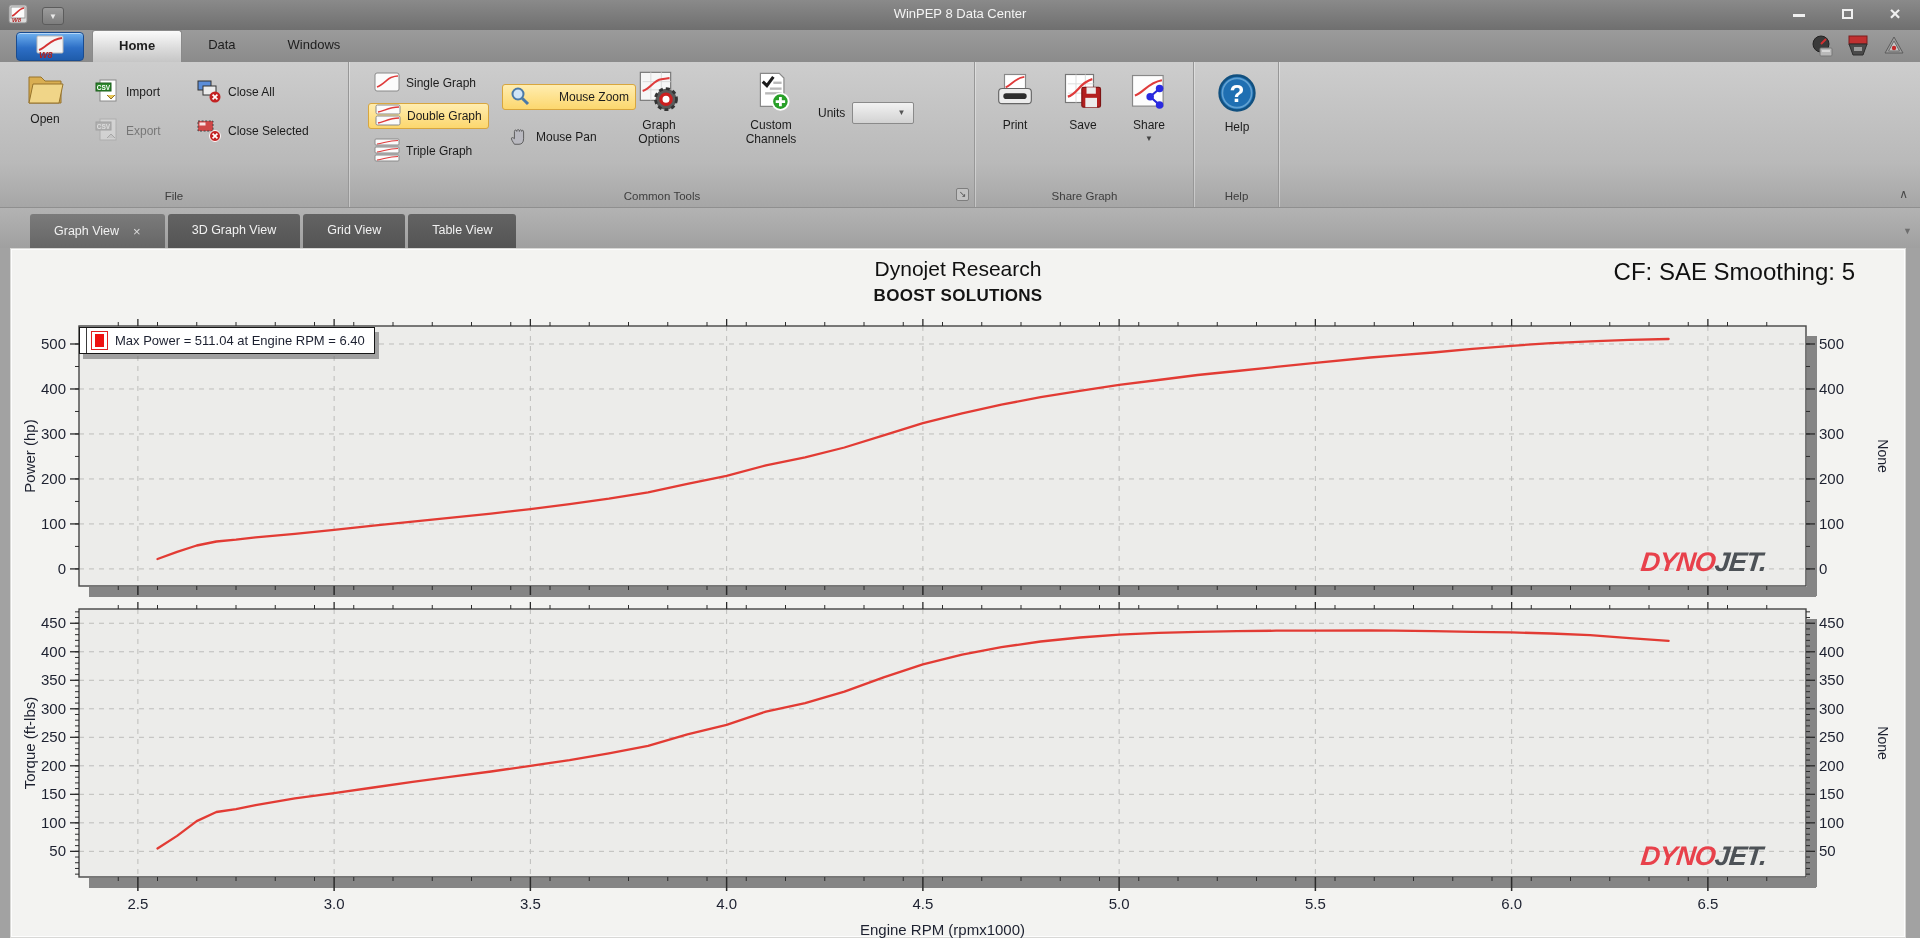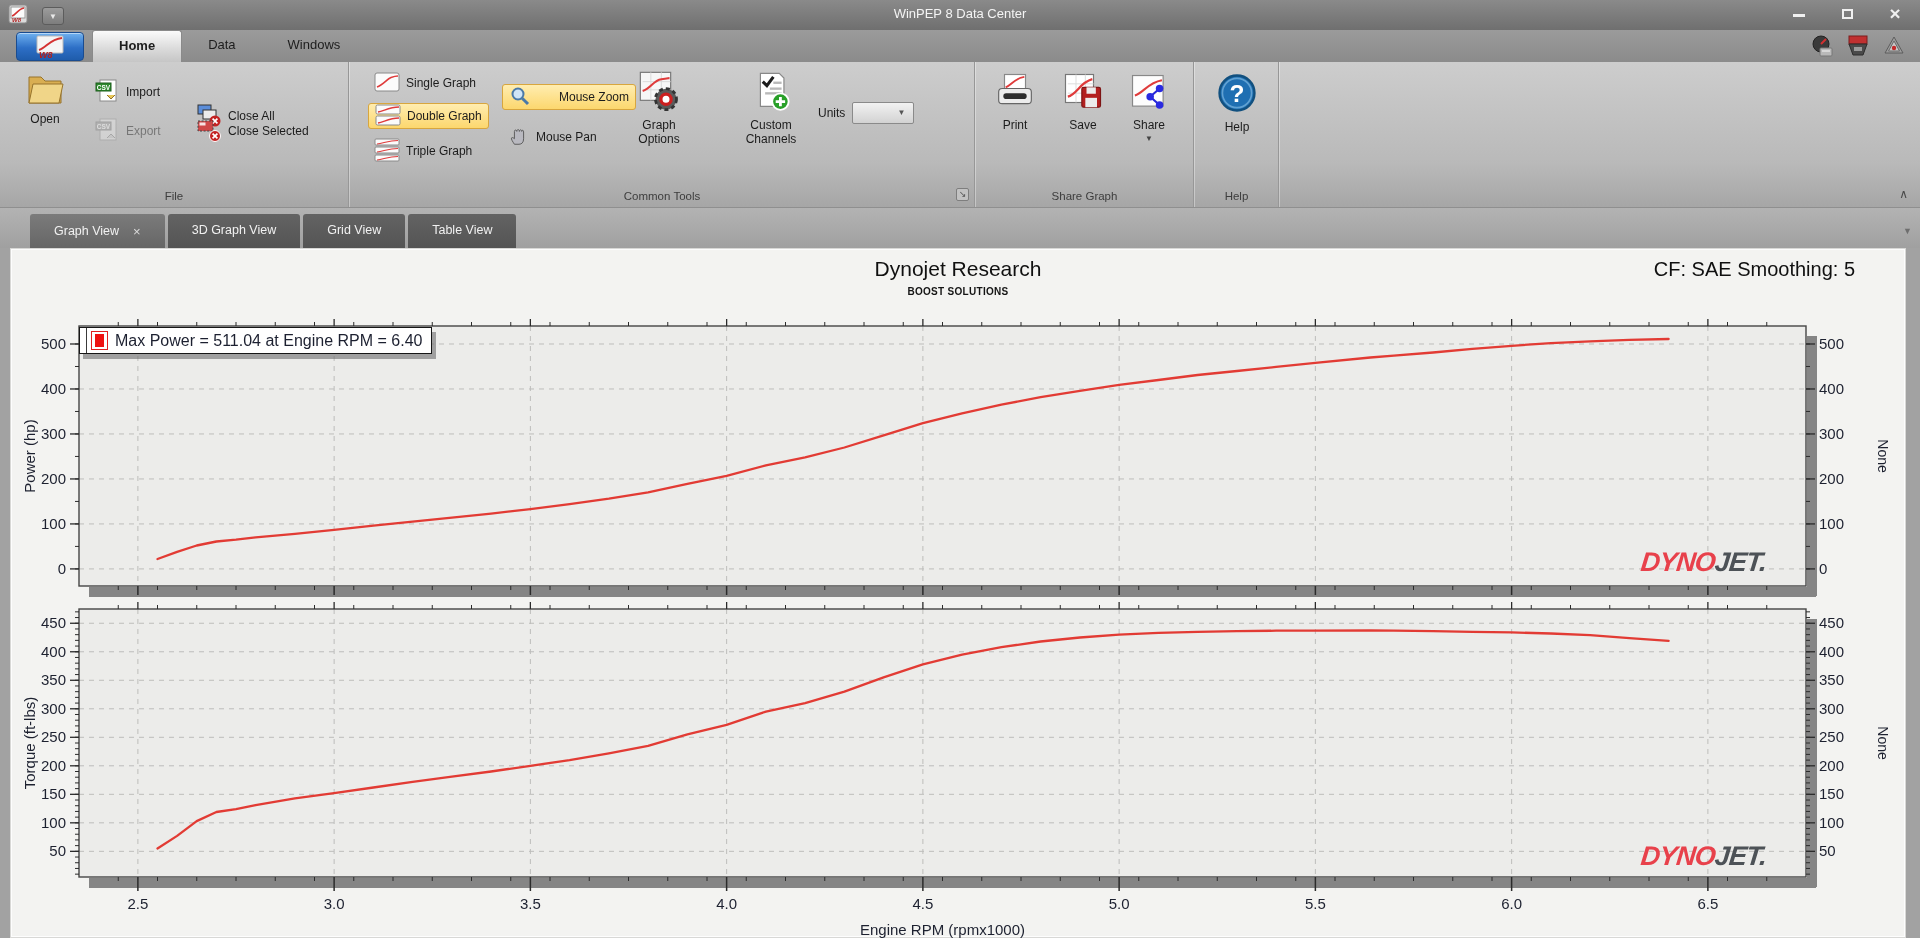--- a/index.html
+++ b/index.html
@@ -64,30 +64,30 @@
   .vtab.active { background:linear-gradient(#7b7b7b,#666666); display:flex; gap:14px; align-items:center; padding-top:0; padding-bottom:0; }
   .vtab .x { color:#dcdcdc; font-size:13px; }
   .tab-overflow { position:absolute; right:8px; bottom:12px; color:#6e6e6e; font-size:9px; }
 
   
   .content { position:absolute; left:10px; top:248px; width:1896px; height:690px;
     background:#f3f3f1; border:1px solid #d8d8d6; box-shadow:inset 0 0 0 1px #fdfdfd; }
   .ghead-title { position:absolute; left:0; right:0; top:8px; text-align:center;
     font-size:21px; color:#101010; }
   .ghead-sub { position:absolute; left:0; right:0; top:37px; text-align:center;
-    font-size:10px; font-weight:bold; color:#141414; letter-spacing:.3px; }
-  .ghead-cf { position:absolute; right:50px; top:9px; font-size:20px; color:#101010; }
+    font-size:17px; font-weight:bold; color:#141414; letter-spacing:.3px; }
+  .ghead-cf { position:absolute; right:50px; top:9px; font-size:24px; color:#101010; }
   .legend { position:absolute; display:flex; align-items:center; background:#fff;
     border:1px solid #161616; height:27px; padding-right:9px;
     box-shadow:4px 5px 0 rgba(110,110,110,.6); z-index:3; }
   .legend .grip { width:7px; align-self:stretch; border-right:1px solid #3a3a3a; }
   .legend .swatch { width:17px; height:19px; border:1.5px solid #e02020; margin:0 7px 0 4px;
     display:flex; align-items:center; justify-content:center; }
   .legend .swatch i { display:block; width:9px; height:13px; background:#ee1111; }
-  .legend .ltext { font-size:16px; color:#1c2030; white-space:nowrap; }
+  .legend .ltext { font-size:13px; color:#1c2030; white-space:nowrap; }
   .watermark { position:absolute; font-style:italic; font-weight:bold; font-size:27px;
     letter-spacing:-1px; transform:skewX(-6deg); z-index:2; }
   .watermark .wm-red { color:#e8414b; }
   .watermark .wm-dark { color:#4d5257; }
   svg text { font-family:"Liberation Sans", sans-serif; }
 </style>
 </head>
 <body>
 
 <div class="titlebar">
@@ -164,21 +164,21 @@
     </div>
     <div class="rbtn-sm disabled" style="left:88px;top:56px;justify-content:center;">
       <span><svg width="26" height="26" viewBox="0 0 26 26">
             <rect x="6" y="2" width="16" height="21" fill="#e9e9e9" stroke="#9a9a9a"></rect>
             <rect x="2" y="5" width="15" height="8" fill="#9e9e9e" stroke="#7c7c7c"></rect>
             <text x="9.5" y="11.5" font-size="6.5" font-weight="bold" fill="#fff" text-anchor="middle">CSV</text>
             <path d="M13 21 l4 -4 4 4" fill="#cfcfcf" stroke="#8c8c8c"></path>
           </svg></span>
       <span>Export</span>
     </div>
-    <div class="rbtn-sm" style="left:190px;top:17px;margin-top:24px;">
+    <div class="rbtn-sm" style="left:190px;top:17px;">
       <span><svg width="26" height="26" viewBox="0 0 26 26">
             <rect x="2" y="3" width="13" height="9" fill="#5b8dd9" stroke="#333"></rect>
             <rect x="7" y="8" width="13" height="9" fill="#ececec" stroke="#333"></rect>
             <circle cx="19" cy="19" r="5.5" fill="#c32222"></circle>
             <path d="M16.6 16.6 l4.8 4.8 M21.4 16.6 l-4.8 4.8" stroke="#fff" stroke-width="1.7"></path>
           </svg></span>
       <span>Close All</span>
     </div>
     <div class="rbtn-sm" style="left:190px;top:56px;">
       <span><svg width="26" height="26" viewBox="0 0 26 26">

